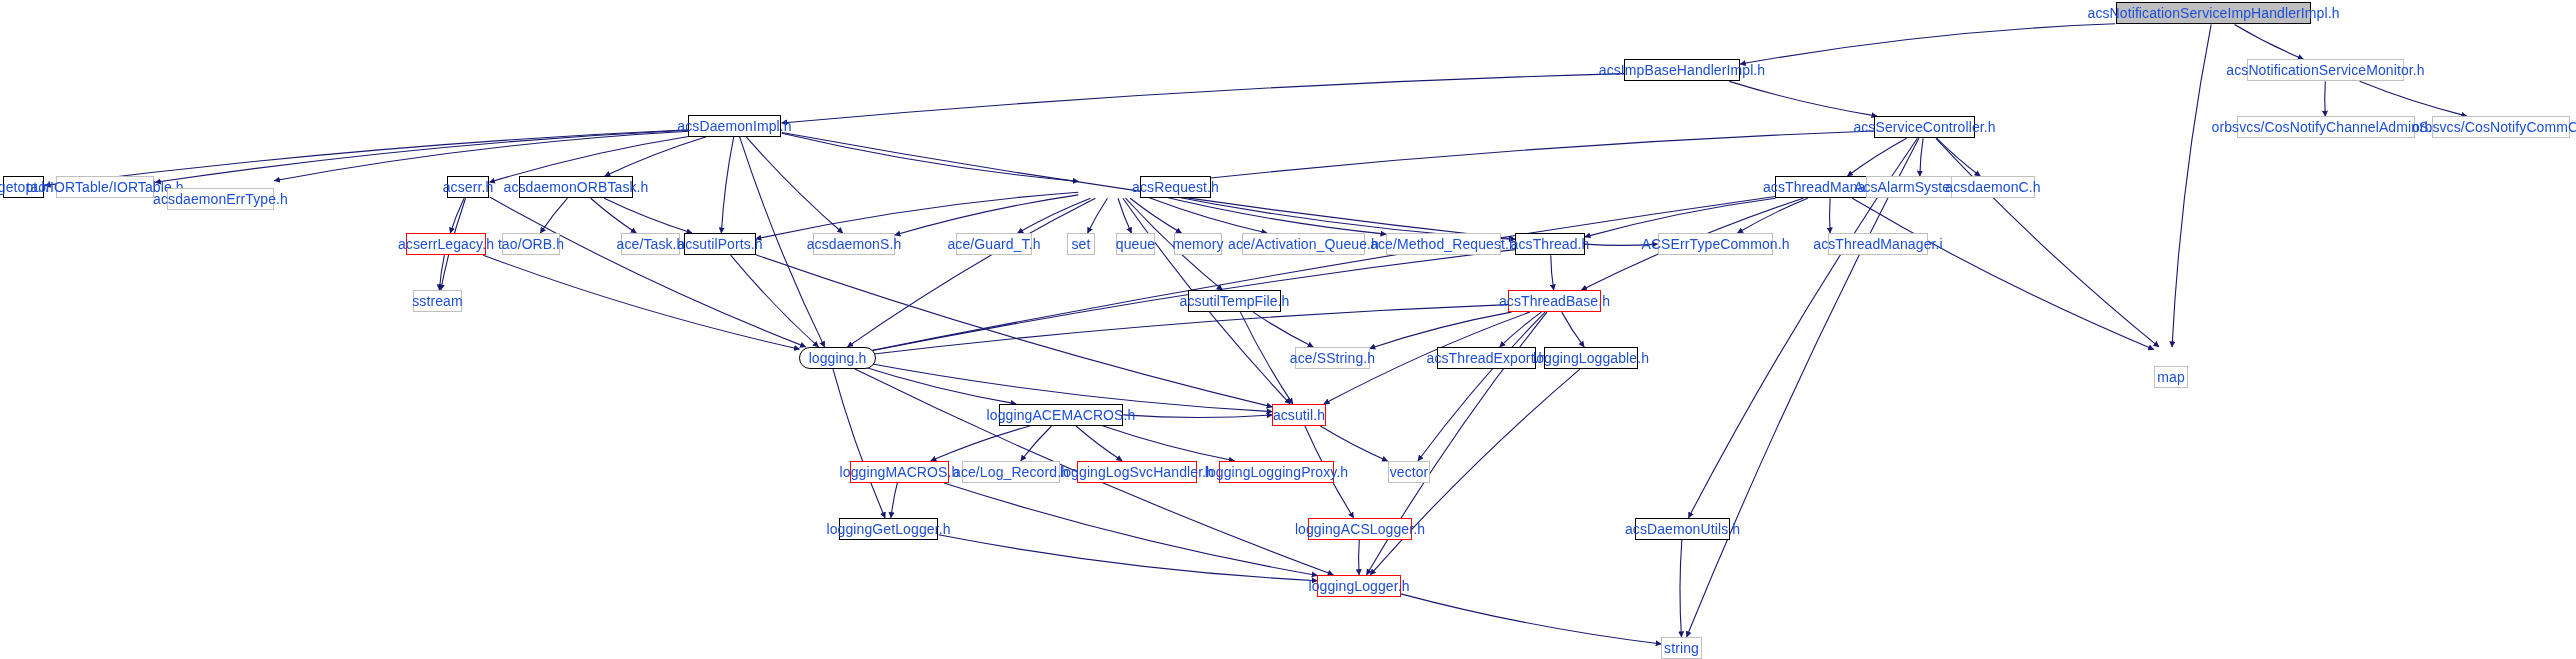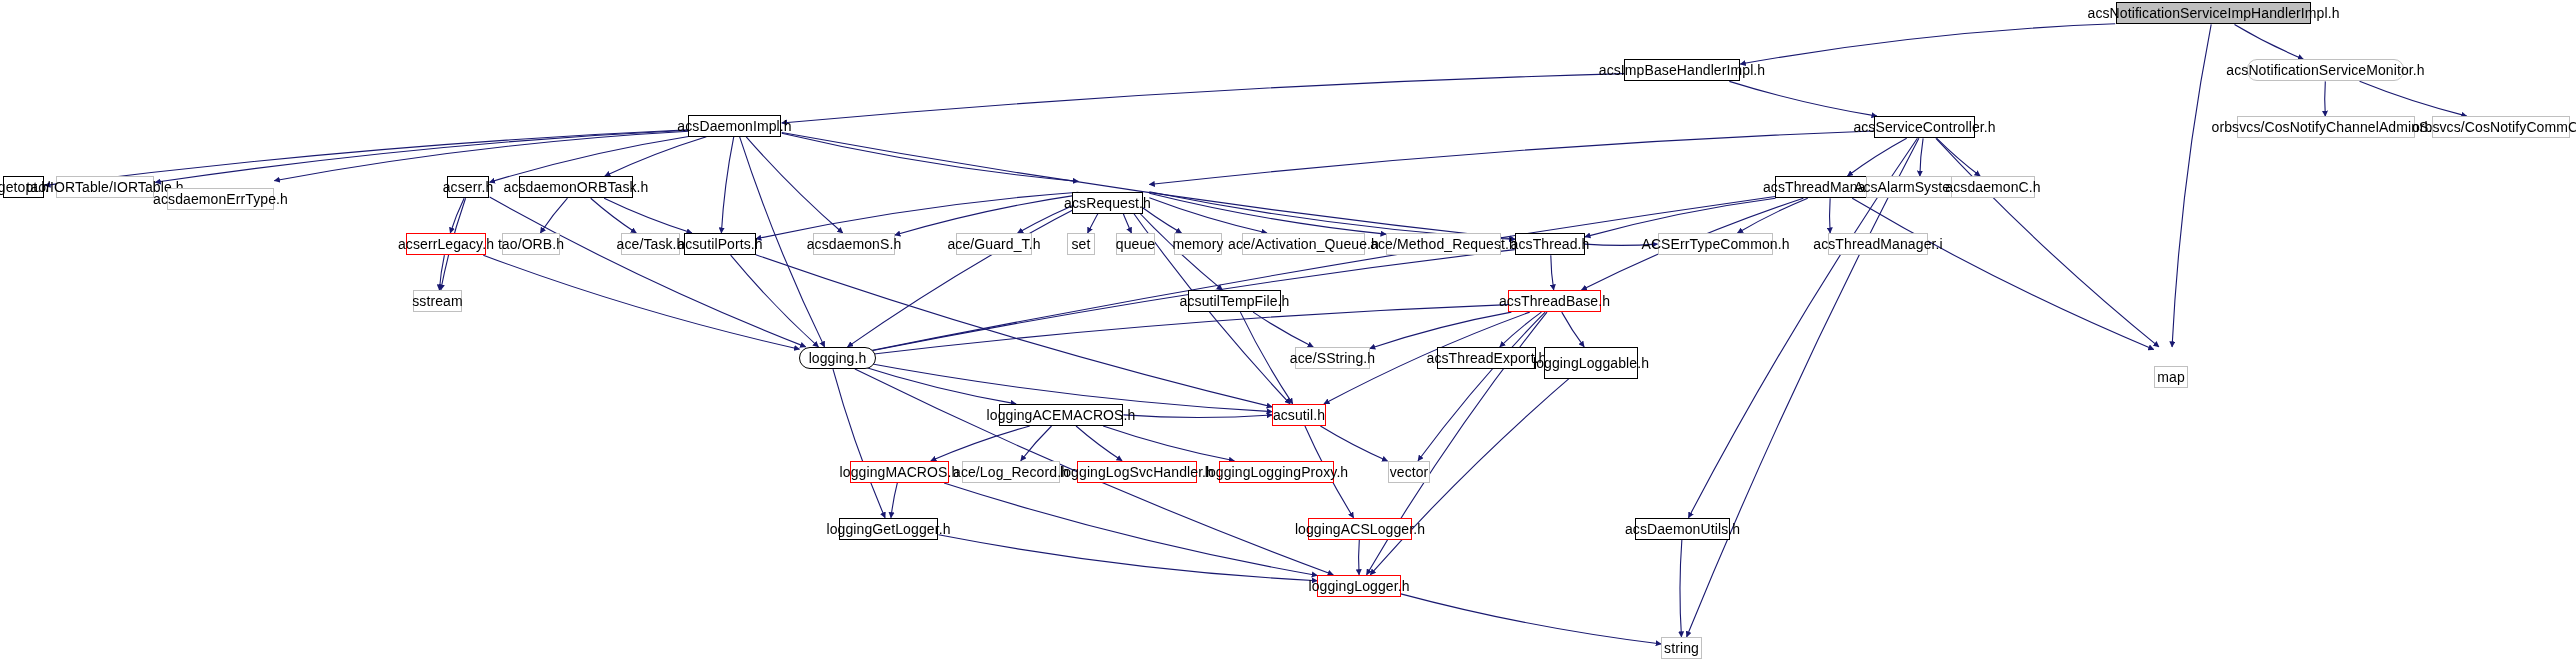--- a/index.html
+++ b/index.html
@@ -26,21 +26,21 @@
   }
   .node {
     position: absolute;
     box-sizing: border-box;
     display: flex;
     align-items: center;
     justify-content: center;
     white-space: nowrap;
     font-size: 14px;
     line-height: 1;
-    color: #000000;
+    color: #1d4ed8;
     background: #ffffff;
     border: 0.7px solid #c0c0c0;
     letter-spacing: 0.1px;
     padding: 0 4.4px;
     height: 22px;
   }
   .node.solid {
     border: 1.2px solid #000000;
   }
   .node.red {
@@ -142,31 +142,31 @@
         <path d="M 1763.4 576.0 Q 1791.9 640.3 1829.1 700.0" fill="none" stroke="#191970" stroke-width="1.5" marker-end="url(#arrow)"></path>
         <path d="M 1784.3 576.0 Q 1828.0 602.8 1875.0 623.2" fill="none" stroke="#191970" stroke-width="1.5" marker-end="url(#arrow)"></path>
         <path d="M 1893.0 802.9 Q 2066.6 849.1 2245.0 870.7" fill="none" stroke="#191970" stroke-width="1.5" marker-end="url(#arrow)"></path>
         <path d="M 2273.0 730.0 Q 2268.2 795.5 2272.5 861.0" fill="none" stroke="#191970" stroke-width="1.5" marker-end="url(#arrow)"></path>
         <path d="M 2593.5 187.0 Q 2420.2 516.4 2279.5 861.0" fill="none" stroke="#191970" stroke-width="1.5" marker-end="url(#arrow)"></path>
       </g>
   </svg>
   <div id="node-layer">
       <div class="node root" style="left: 2116px; top: 2.2px; width: 195px; height: 22px;">acsNotificationServiceImpHandlerImpl.h</div>
       <div class="node solid" style="left: 1624px; top: 59px; width: 116px; height: 22px;">acsImpBaseHandlerImpl.h</div>
-      <div class="node " style="left: 2247px; top: 59px; width: 157px; height: 22px; border-radius: 10px;">acsNotificationServiceMonitor.h</div>
+      <div class="node " style="left: 2247px; top: 59px; width: 157px; height: 22px;">acsNotificationServiceMonitor.h</div>
       <div class="node " style="left: 2237px; top: 116px; width: 178px; height: 22px;">orbsvcs/CosNotifyChannelAdminS.h</div>
       <div class="node " style="left: 2432px; top: 116px; width: 138px; height: 22px;">orbsvcs/CosNotifyCommC.h</div>
       <div class="node solid" style="left: 1874px; top: 116px; width: 101px; height: 22px;">acsServiceController.h</div>
       <div class="node solid" style="left: 688px; top: 115px; width: 93px; height: 22px;">acsDaemonImpl.h</div>
       <div class="node solid" style="left: 3px; top: 176px; width: 41px; height: 22px;">getopt.h</div>
       <div class="node " style="left: 56px; top: 176px; width: 98px; height: 22px;">tao/IORTable/IORTable.h</div>
       <div class="node " style="left: 167px; top: 176px; width: 107px; height: 22px; margin-top: 12px;">acsdaemonErrType.h</div>
       <div class="node solid" style="left: 447px; top: 176px; width: 42px; height: 22px;">acserr.h</div>
       <div class="node solid" style="left: 519px; top: 176px; width: 114px; height: 22px;">acsdaemonORBTask.h</div>
-      <div class="node solid" style="left: 1072px; top: 176px; width: 71px; height: 22px; margin-top: 16px;">acsRequest.h</div>
+      <div class="node solid" style="left: 1140px; top: 176px; width: 71px; height: 22px;">acsRequest.h</div>
       <div class="node solid" style="left: 1775px; top: 176px; width: 110px; height: 22px;">acsThreadManager.h</div>
       <div class="node " style="left: 1866px; top: 176px; width: 106px; height: 22px;">AcsAlarmSystemC.h</div>
       <div class="node " style="left: 1951px; top: 176px; width: 84px; height: 22px;">acsdaemonC.h</div>
       <div class="node red" style="left: 406px; top: 233px; width: 80px; height: 22px;">acserrLegacy.h</div>
       <div class="node " style="left: 502px; top: 233px; width: 58px; height: 22px;">tao/ORB.h</div>
       <div class="node " style="left: 621px; top: 233px; width: 59px; height: 22px;">ace/Task.h</div>
       <div class="node solid" style="left: 684px; top: 233px; width: 72px; height: 22px;">acsutilPorts.h</div>
       <div class="node " style="left: 813px; top: 233px; width: 82px; height: 22px;">acsdaemonS.h</div>
       <div class="node " style="left: 956px; top: 233px; width: 76px; height: 22px;">ace/Guard_T.h</div>
       <div class="node " style="left: 1067px; top: 233px; width: 28px; height: 22px;">set</div>
@@ -176,21 +176,21 @@
       <div class="node " style="left: 1386px; top: 233px; width: 115px; height: 22px;">ace/Method_Request.h</div>
       <div class="node solid" style="left: 1515px; top: 233px; width: 70px; height: 22px;">acsThread.h</div>
       <div class="node " style="left: 1658px; top: 233px; width: 115px; height: 22px;">ACSErrTypeCommon.h</div>
       <div class="node " style="left: 1780px; top: 233px; width: 100px; height: 22px; margin-left: 48px;">acsThreadManager.i</div>
       <div class="node " style="left: 413px; top: 290px; width: 49px; height: 22px;">sstream</div>
       <div class="node solid" style="left: 1188px; top: 290px; width: 93px; height: 22px;">acsutilTempFile.h</div>
       <div class="node red" style="left: 1508px; top: 290px; width: 93px; height: 22px;">acsThreadBase.h</div>
       <div class="node solid" style="left: 799px; top: 347px; width: 77px; height: 22px; border-radius: 11px;">logging.h</div>
       <div class="node " style="left: 1295px; top: 347px; width: 75px; height: 22px;">ace/SString.h</div>
       <div class="node solid" style="left: 1437px; top: 347px; width: 99px; height: 22px;">acsThreadExport.h</div>
-      <div class="node solid" style="left: 1544px; top: 347px; width: 94px; height: 32px;">loggingLoggable.h</div>
+      <div class="node solid" style="left: 1544px; top: 347px; width: 94px; height: 22px;">loggingLoggable.h</div>
       <div class="node " style="left: 2154px; top: 366px; width: 34px; height: 22px;">map</div>
       <div class="node solid" style="left: 999px; top: 404px; width: 124px; height: 22px;">loggingACEMACROS.h</div>
       <div class="node red" style="left: 1272px; top: 404px; width: 54px; height: 22px;">acsutil.h</div>
       <div class="node red" style="left: 850px; top: 461px; width: 99px; height: 22px;">loggingMACROS.h</div>
       <div class="node " style="left: 962px; top: 461px; width: 98px; height: 22px;">ace/Log_Record.h</div>
       <div class="node red" style="left: 1077px; top: 461px; width: 120px; height: 22px;">loggingLogSvcHandler.h</div>
       <div class="node red" style="left: 1219px; top: 461px; width: 115px; height: 22px;">loggingLoggingProxy.h</div>
       <div class="node " style="left: 1388px; top: 461px; width: 42px; height: 22px;">vector</div>
       <div class="node solid" style="left: 839px; top: 518px; width: 99px; height: 22px;">loggingGetLogger.h</div>
       <div class="node red" style="left: 1308px; top: 518px; width: 104px; height: 22px;">loggingACSLogger.h</div>

